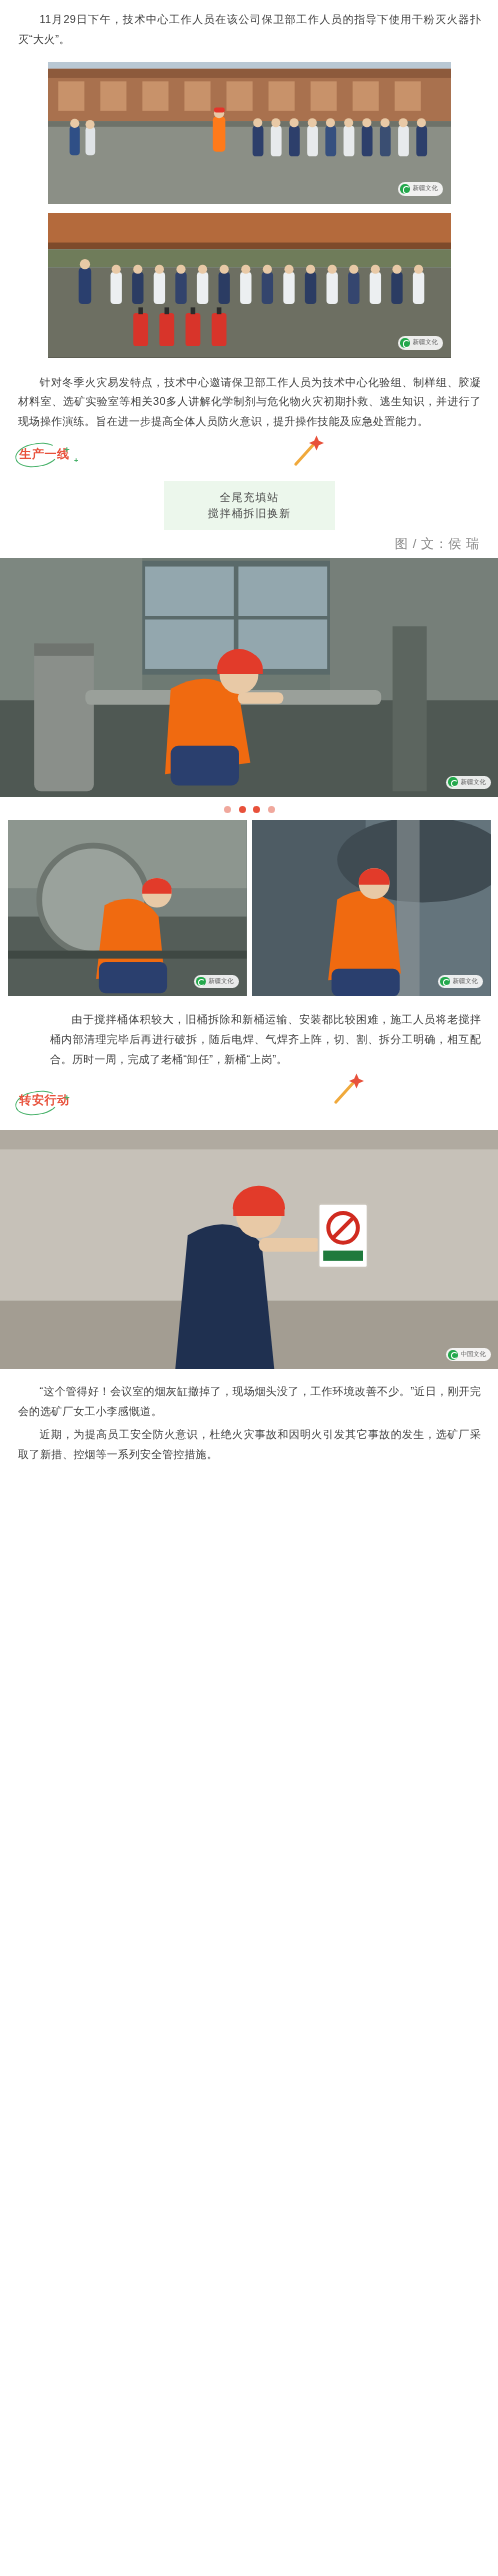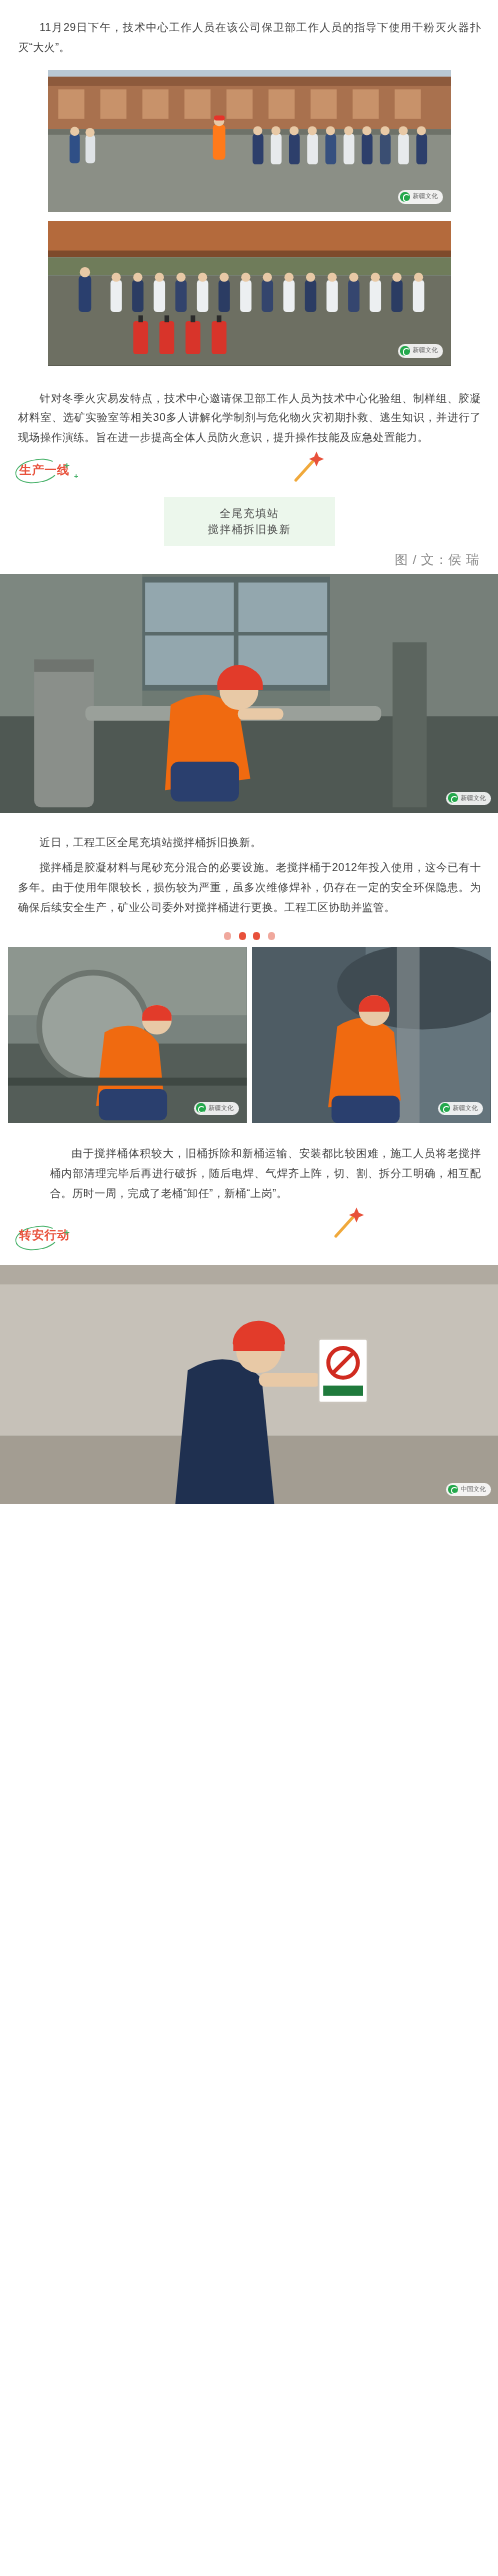--- a/index.html
+++ b/index.html
@@ -21,21 +21,21 @@
   .para {
     font-size: 10.8px;
     line-height: 1.85;
     color: #3d3d3d;
     text-align: justify;
     letter-spacing: 0.3px;
     margin: 0;
     padding: 0 18px;
     text-indent: 2em;
   }
-  .block-pad { padding: 10.2px 0 5.7px 0; margin-top: 8px; }
+  .block-pad { padding: 10.2px 0 5.7px 0; }
 
   
   .photo {
     position: relative;
     overflow: hidden;
     background: #cfd3d6;
   }
   .photo .wm-badge{
     position:absolute;
     right:8px; bottom:8px;
@@ -304,24 +304,20 @@
       <rect x="690" y="120" width="60" height="290" fill="#5c655f"></rect>
       </svg>
       <div></div>
 
     <div class="wm-badge">
       <span class="dot"></span>
       <span>新疆文化</span>
     </div>
   </div>
 
-  <div class="block-pad" style="padding-top:12.5px;">
-    <p class="para">近日，工程工区全尾充填站搅拌桶拆旧换新。</p>
-    <p class="para" style="margin-top:4.6px;">搅拌桶是胶凝材料与尾砂充分混合的必要设施。老搅拌桶于2012年投入使用，这今已有十多年。由于使用年限较长，损伤较为严重，虽多次维修焊补，仍存在一定的安全环保隐患。为确保后续安全生产，矿业公司委外对搅拌桶进行更换。工程工区协助并监管。</p>
-  </div>
 
   <div class="dots">
     <span class="dim"></span>
     <span></span>
     <span></span>
     <span class="dim"></span>
   </div>
 
   <div class="duo">
     <div class="photo ph4">
@@ -396,16 +392,20 @@
         <circle cx="603" cy="172" r="26" fill="none" stroke="#d02b20" stroke-width="7"></circle>
         <line x1="585" y1="190" x2="621" y2="154" stroke="#d02b20" stroke-width="7"></line>
         <rect x="568" y="212" width="70" height="18" fill="#1f7a3c"></rect>
     </svg>
     <div class="wm-badge">
       <span class="dot"></span>
       <span>中国文化</span>
     </div>
   </div>
 
+  <div class="block-pad" style="padding-top:12.5px;">
+    <p class="para">“这个管得好！会议室的烟灰缸撤掉了，现场烟头没了，工作环境改善不少。”近日，刚开完会的选矿厂女工小李感慨道。</p>
+    <p class="para" style="margin-top:3.4px;">近期，为提高员工安全防火意识，杜绝火灾事故和因明火引发其它事故的发生，选矿厂采取了新措、控烟等一系列安全管控措施。</p>
+  </div>
 
   <div class="footer-pad"></div>
 </div>
 
 
 </body></html>

